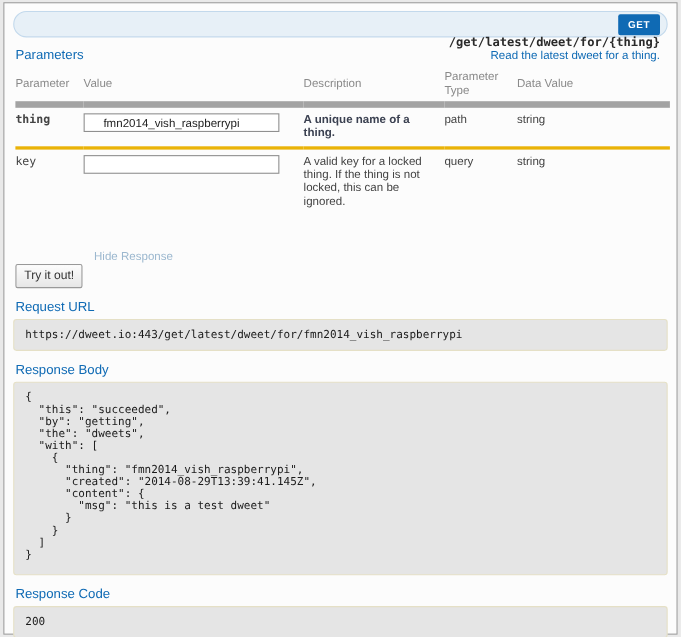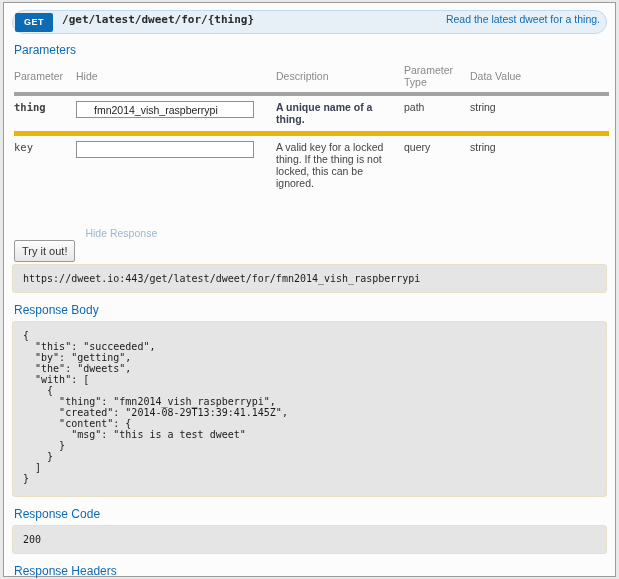--- a/index.html
+++ b/index.html
@@ -16,22 +16,23 @@
     background:#fcfcfc;
     border:1px solid #9c9c9c;
     padding:7px 8px 8px 8px;
   }
   
   .endpoint-bar {
     background:#e7f0f7;
     border:1px solid #c3d9ec;
     border-radius:12px;
     height:24px;
-    display:flex; align-items:flex-start;
+    display:flex; align-items:flex-end;
     padding:2px 6px 2px 2px;
+    flex-direction:column;
   }
   .method-badge {
     background:#0f6ab4; color:#fff;
     font-size:9px; font-weight:bold; letter-spacing:0.5px;
     padding:5px 9px; border-radius:2px; text-transform:uppercase;
     line-height:9px;
   }
   .endpoint-path {
     font-family:"DejaVu Sans Mono", monospace;
     font-size:11px; font-weight:bold; color:#2a2a2a;
@@ -44,26 +45,26 @@
   
   .section-heading {
     color:#0f6ab4; font-size:12px; font-weight:normal;
     margin:10px 2px 4px 2px;
   }
   .section-heading.first { margin-top:9px; }
   
   .params-table { width:100%; border-collapse:collapse; margin-left:2px; }
   .params-table th {
     text-align:left; font-weight:normal; color:#8a8a8a; font-size:10.5px;
-    padding:3px 4px 4px 0; border-bottom:4px solid #a3a3a3;
+    padding:3px 4px 4px 0; border-bottom:6px solid #a3a3a3;
   }
   .params-table td {
     vertical-align:top; padding:5px 8px 6px 0; font-size:10.5px; color:#444;
   }
-  .params-table tbody tr.rowline td { border-bottom:5px solid #eab308; }
+  .params-table tbody tr.rowline td { border-bottom:3px solid #eab308; }
   .col-param { width:62px; }
   .col-value { width:200px; }
   .col-desc  { width:128px; }
   .col-ptype { width:66px; }
   .pname { font-family:"DejaVu Sans Mono", monospace; color:#333; }
   .pname.req { font-weight:bold; }
   .pdesc.req { font-weight:bold; color:#3b4151; }
   .pinput {
     width:178px; height:17px;
     border:1px solid #8f8f8f; background:#fff;
@@ -107,21 +108,21 @@
     <span class="endpoint-path">/get/latest/dweet/for/{thing}</span>
     <span class="endpoint-desc">Read the latest dweet for a thing.</span>
   </div>
 
   <h4 class="section-heading first">Parameters</h4>
 
   <table class="params-table">
     <thead>
       <tr>
         <th class="col-param">Parameter</th>
-        <th class="col-value">Hide</th>
+        <th class="col-value">Value</th>
         <th class="col-desc">Description</th>
         <th class="col-ptype">Parameter Type</th>
         <th>Data Value</th>
       </tr>
     </thead>
     <tbody>
       <tr class="rowline">
         <td class="pname req">thing</td>
         <td>
           <input class="pinput" type="text" value="fmn2014_vish_raspberrypi" style="">
@@ -140,20 +141,21 @@
         <td>string</td>
       </tr>
     </tbody>
   </table>
 
   <div class="actions">
     <button class="try-btn">Try it out!</button>
     <a class="hide-link">Hide Response</a>
   </div>
 
+  <h4 class="section-heading">Request URL</h4>
   <pre class="code-block">https://dweet.io:443/get/latest/dweet/for/fmn2014_vish_raspberrypi</pre>
 
   <h4 class="section-heading">Response Body</h4>
   <pre class="code-block body-block">{
   "this": "succeeded",
   "by": "getting",
   "the": "dweets",
   "with": [
     {
       "thing": "fmn2014_vish_raspberrypi",

